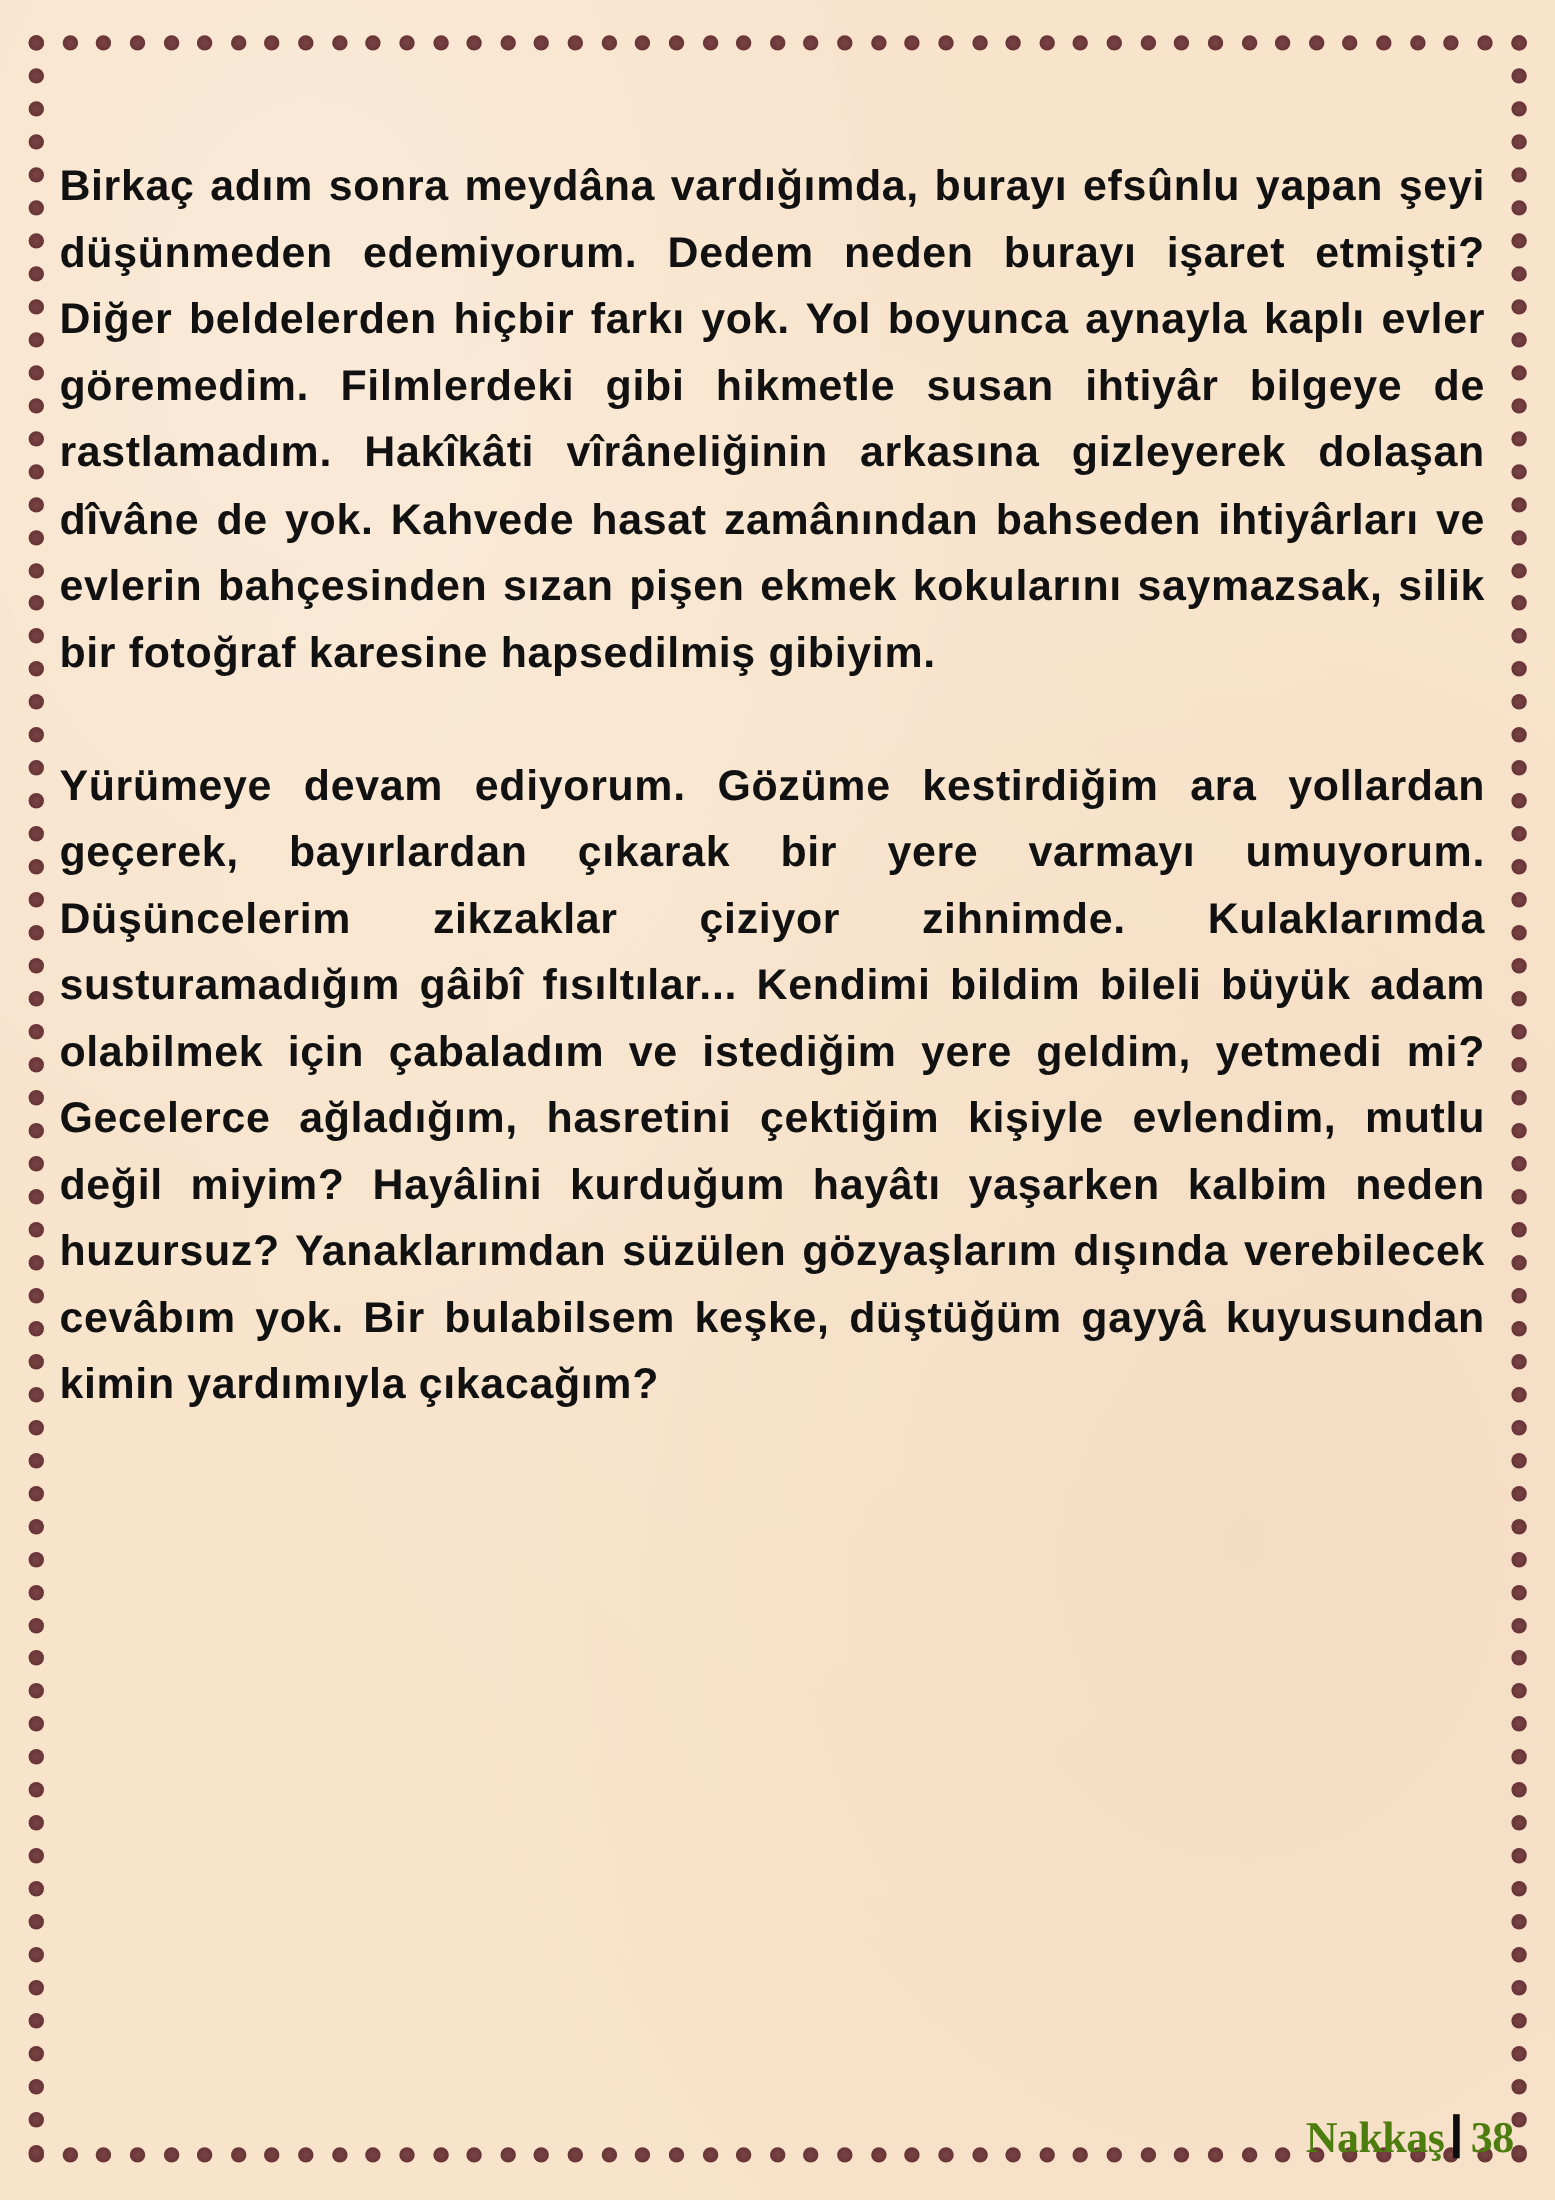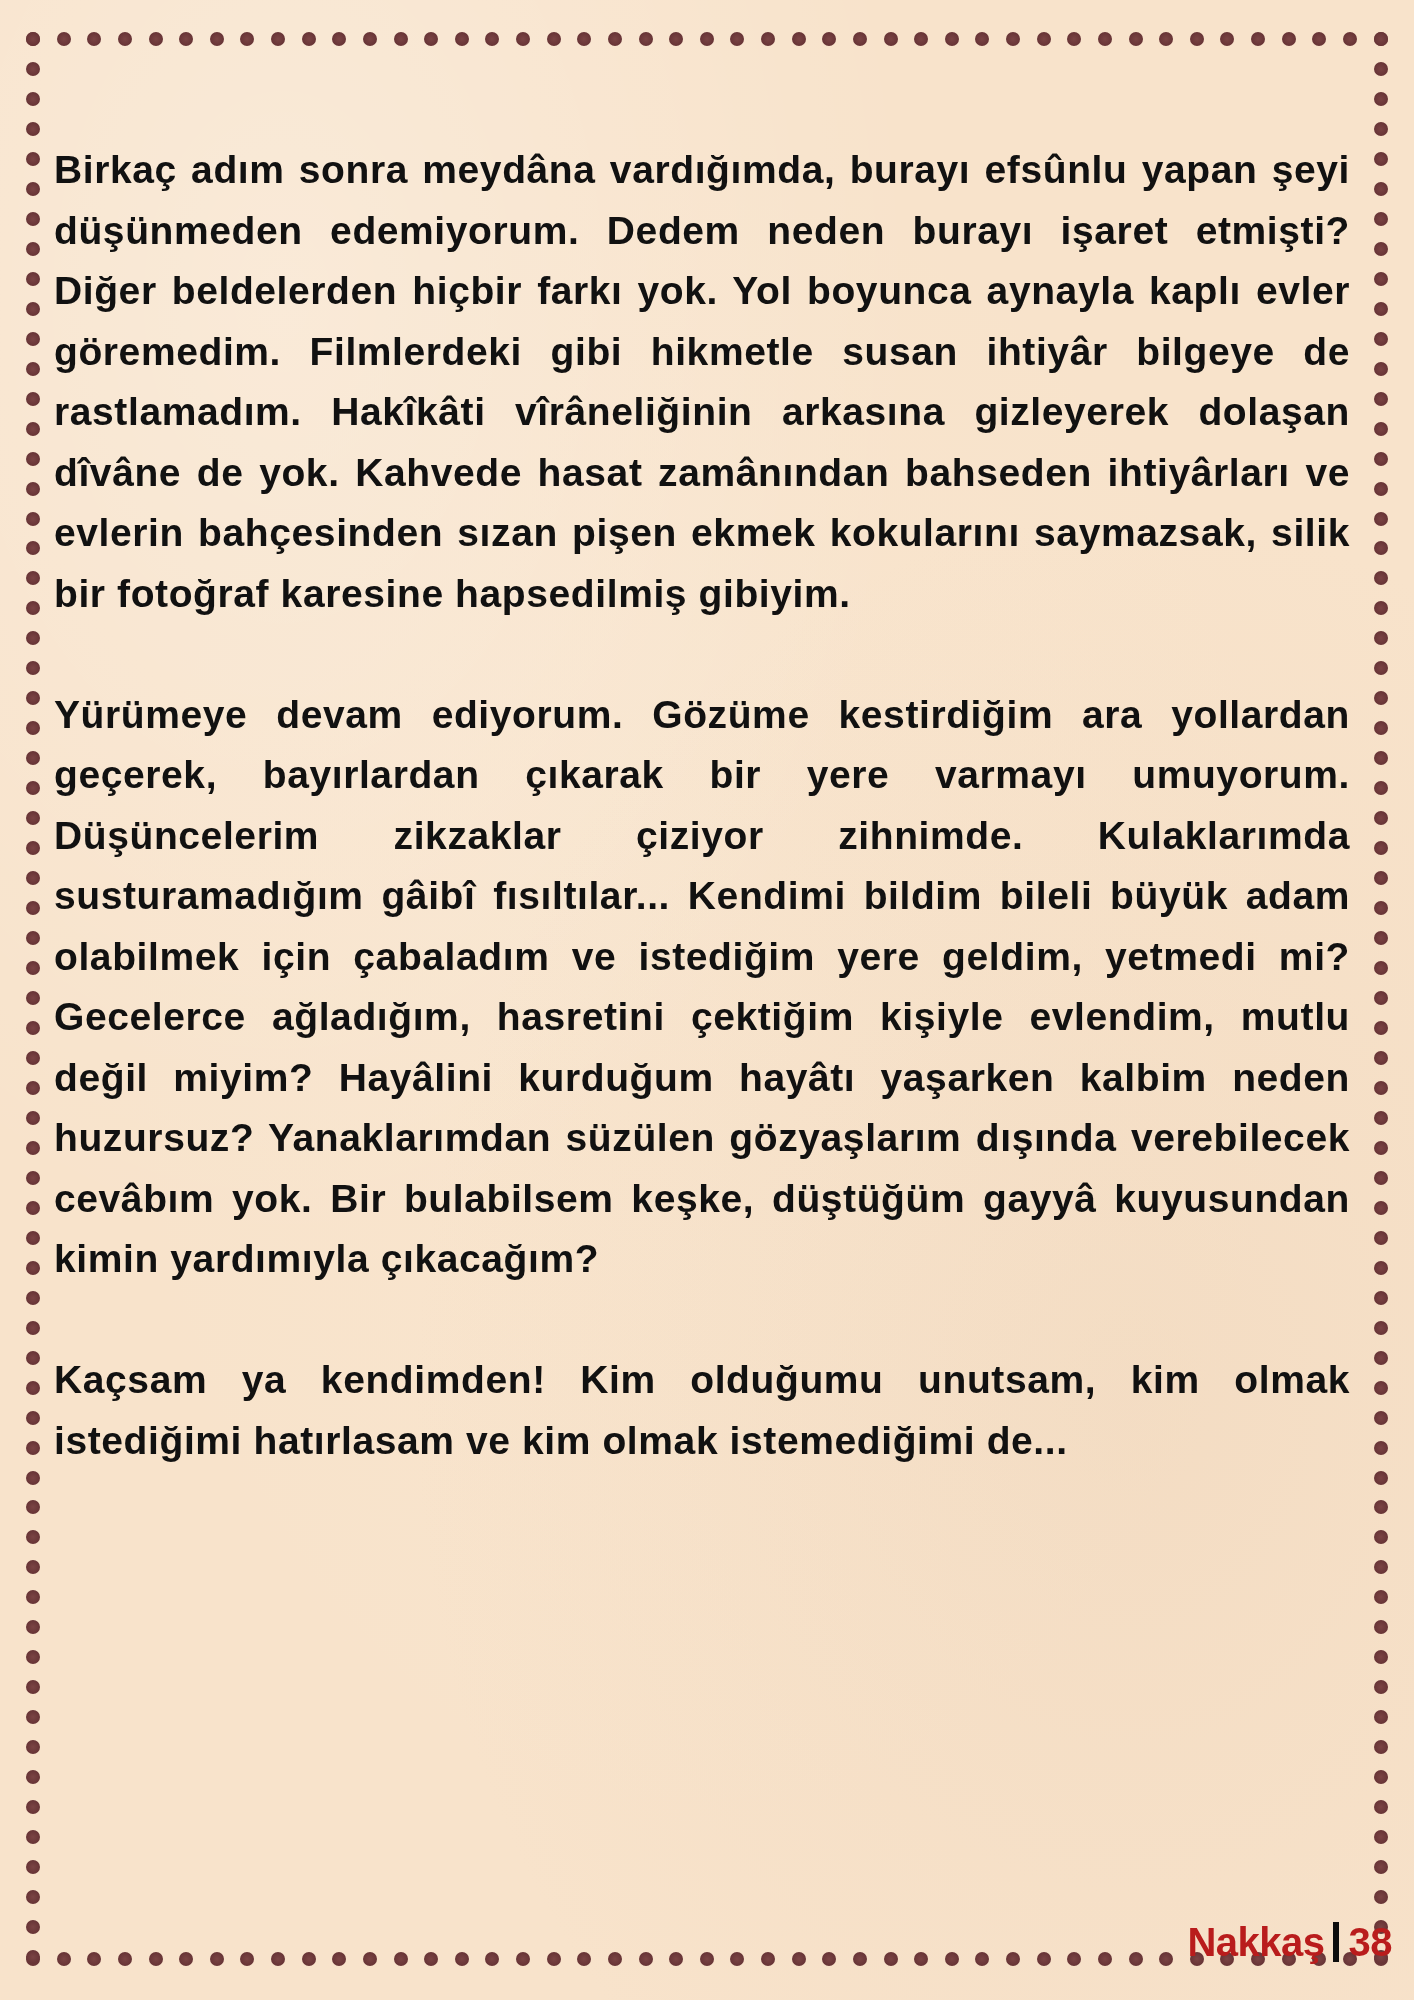--- a/index.html
+++ b/index.html
@@ -58,26 +58,26 @@
     }
     .paragraph {
       margin: 0 0 60.5px 0;
       text-align: justify;
       text-align-last: left;
       hyphens: none;
       font-weight: bold;
     }
     .footer {
       position: absolute;
-      right: 22px;
+      right: 38px;
       top: 1922px;
-      font-family: Liberation Sans, sans-serif;
+      font-family: Liberation Serif, serif;
       font-weight: bold;
       font-size: 40px;
-      color: #b91c1c;
+      color: #4d7c0f;
       letter-spacing: -0.5px;
       line-height: 1;
       z-index: 2;
       white-space: nowrap;
     }
     .footer .sep {
       display: inline-block;
       width: 6px;
       height: 40px;
       background: #0d0d0d;
@@ -313,18 +313,17 @@
     <span class="dot"></span>
     <span class="dot"></span>
     <span class="dot"></span>
     <span class="dot"></span>
     <span class="dot"></span>
   </div>
 
 <main class="content">
   <p class="paragraph">Birkaç adım sonra meydâna vardığımda, burayı efsûnlu yapan şeyi düşünmeden edemiyorum. Dedem neden burayı işaret etmişti? Diğer beldelerden hiçbir farkı yok. Yol boyunca aynayla kaplı evler göremedim. Filmlerdeki gibi hikmetle susan ihtiyâr bilgeye de rastlamadım. Hakîkâti vîrâneliğinin arkasına gizleyerek dolaşan dîvâne de yok. Kahvede hasat zamânından bahseden ihtiyârları ve evlerin bahçesinden sızan pişen ekmek kokularını saymazsak, silik bir fotoğraf karesine hapsedilmiş gibiyim.</p>
   <p class="paragraph">Yürümeye devam ediyorum. Gözüme kestirdiğim ara yollardan geçerek, bayırlardan çıkarak bir yere varmayı umuyorum. Düşüncelerim zikzaklar çiziyor zihnimde. Kulaklarımda susturamadığım gâibî fısıltılar... Kendimi bildim bileli büyük adam olabilmek için çabaladım ve istediğim yere geldim, yetmedi mi? Gecelerce ağladığım, hasretini çektiğim kişiyle evlendim, mutlu değil miyim? Hayâlini kurduğum hayâtı yaşarken kalbim neden huzursuz? Yanaklarımdan süzülen gözyaşlarım dışında verebilecek cevâbım yok. Bir bulabilsem keşke, düştüğüm gayyâ kuyusundan kimin yardımıyla çıkacağım?</p>
-  <p class="paragraph">Kaçsam ya kendimden! Kim olduğumu unutsam, kim olmak istediğimi hatırlasam ve kim olmak istemediğimi de...</p>
 </main>
 
 <div class="footer">
   <span>Nakkaş</span><span class="sep"></span><span>38</span>
 </div>
 
 </body></html>

